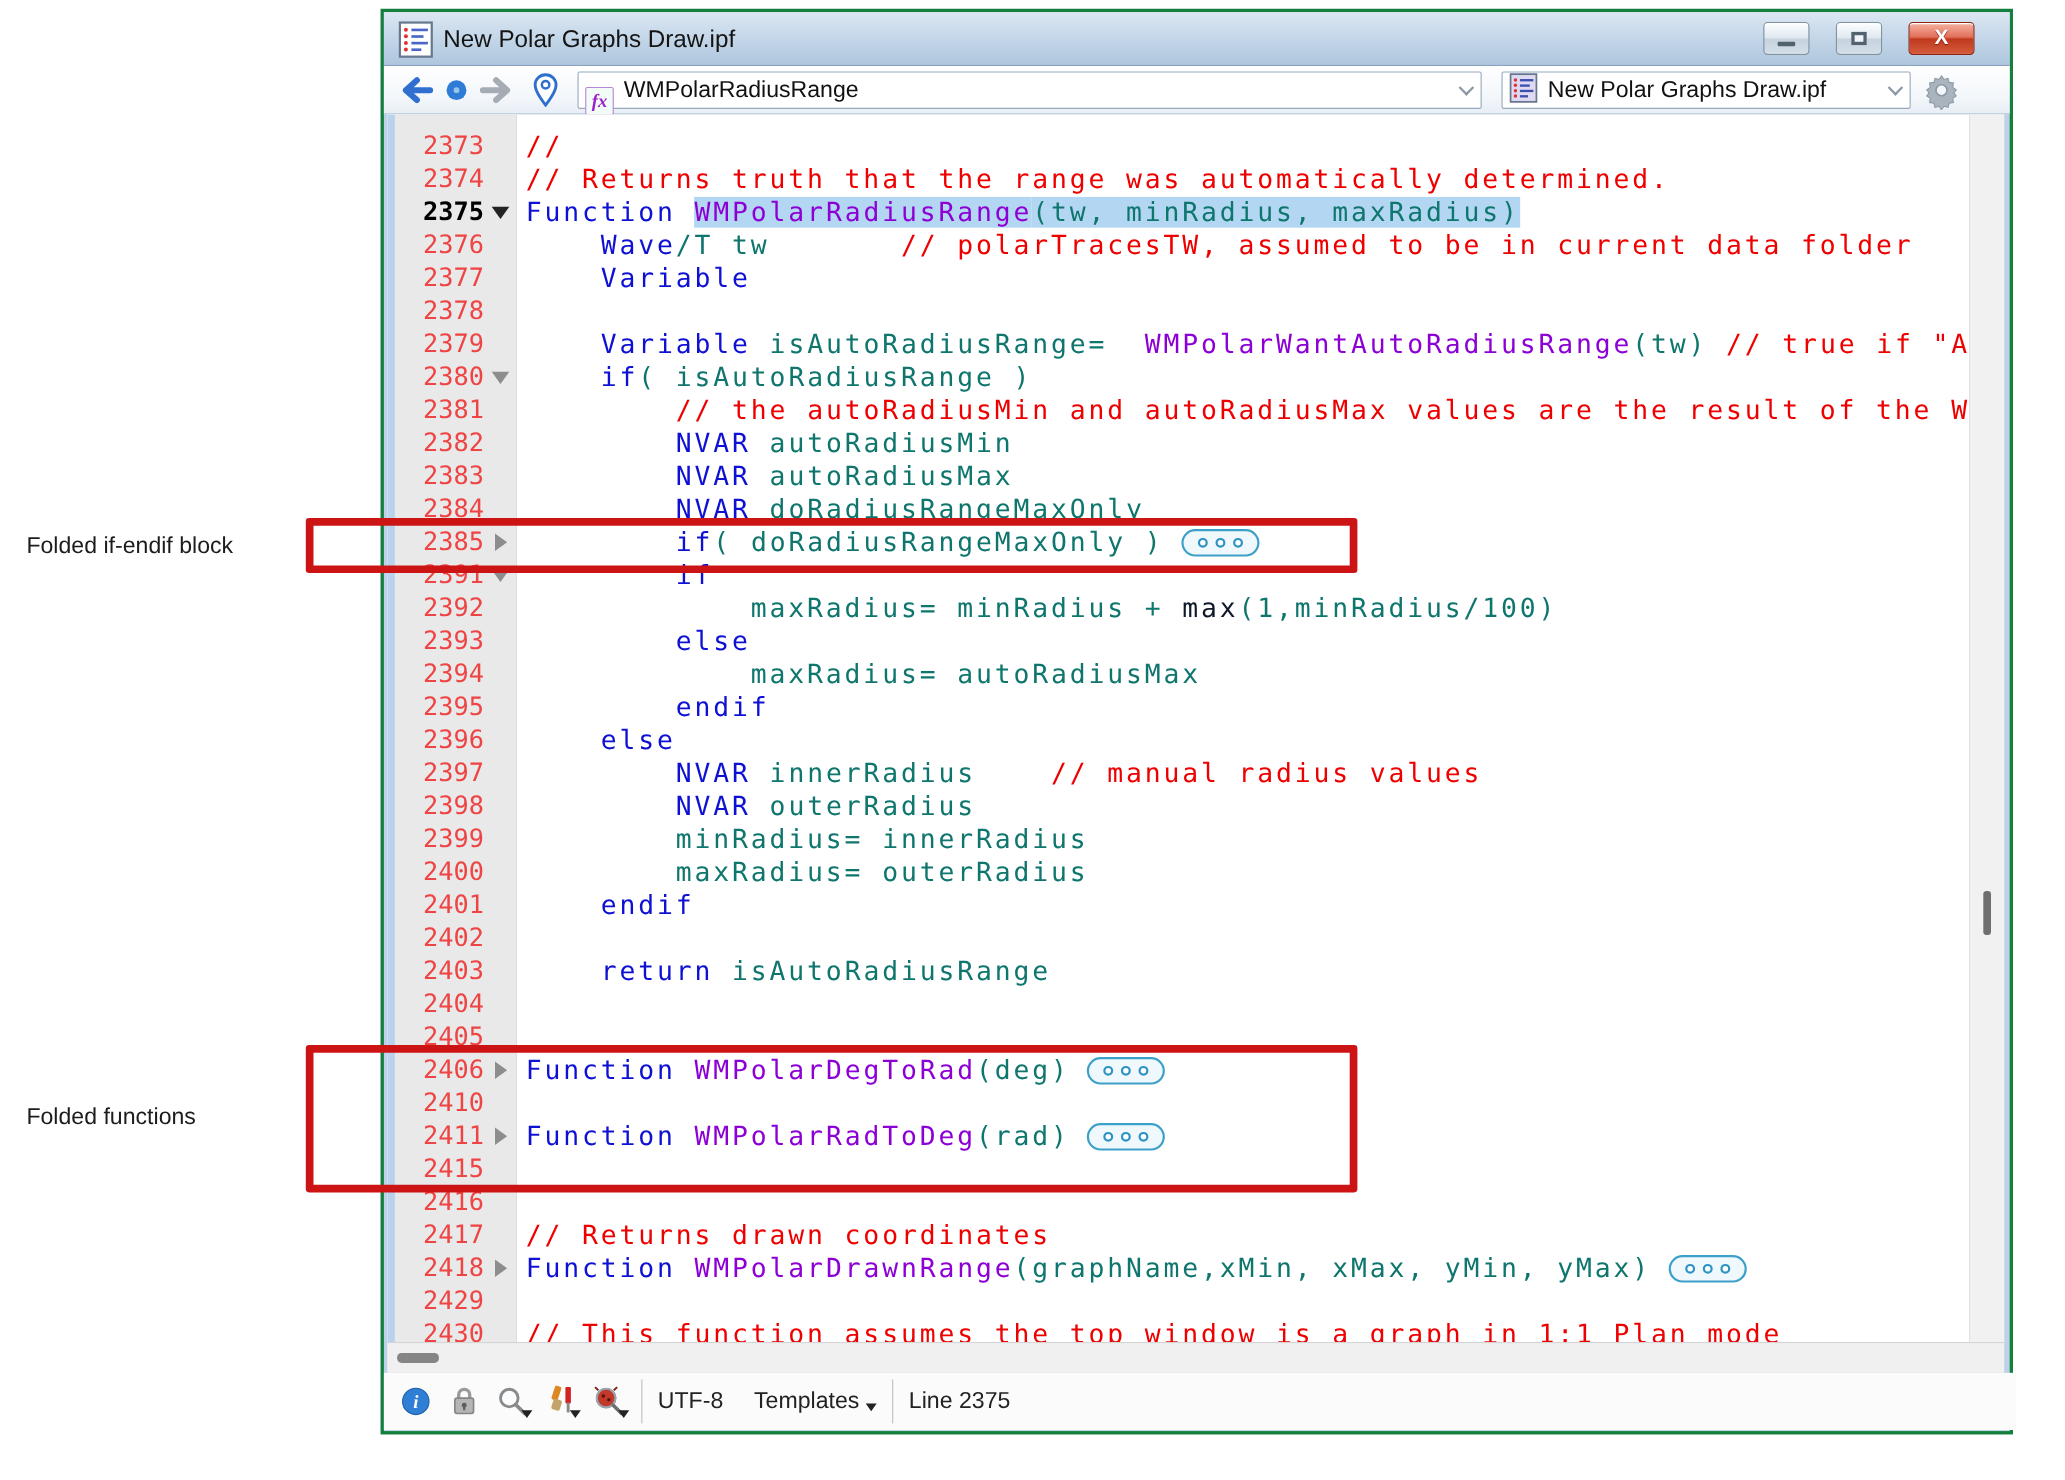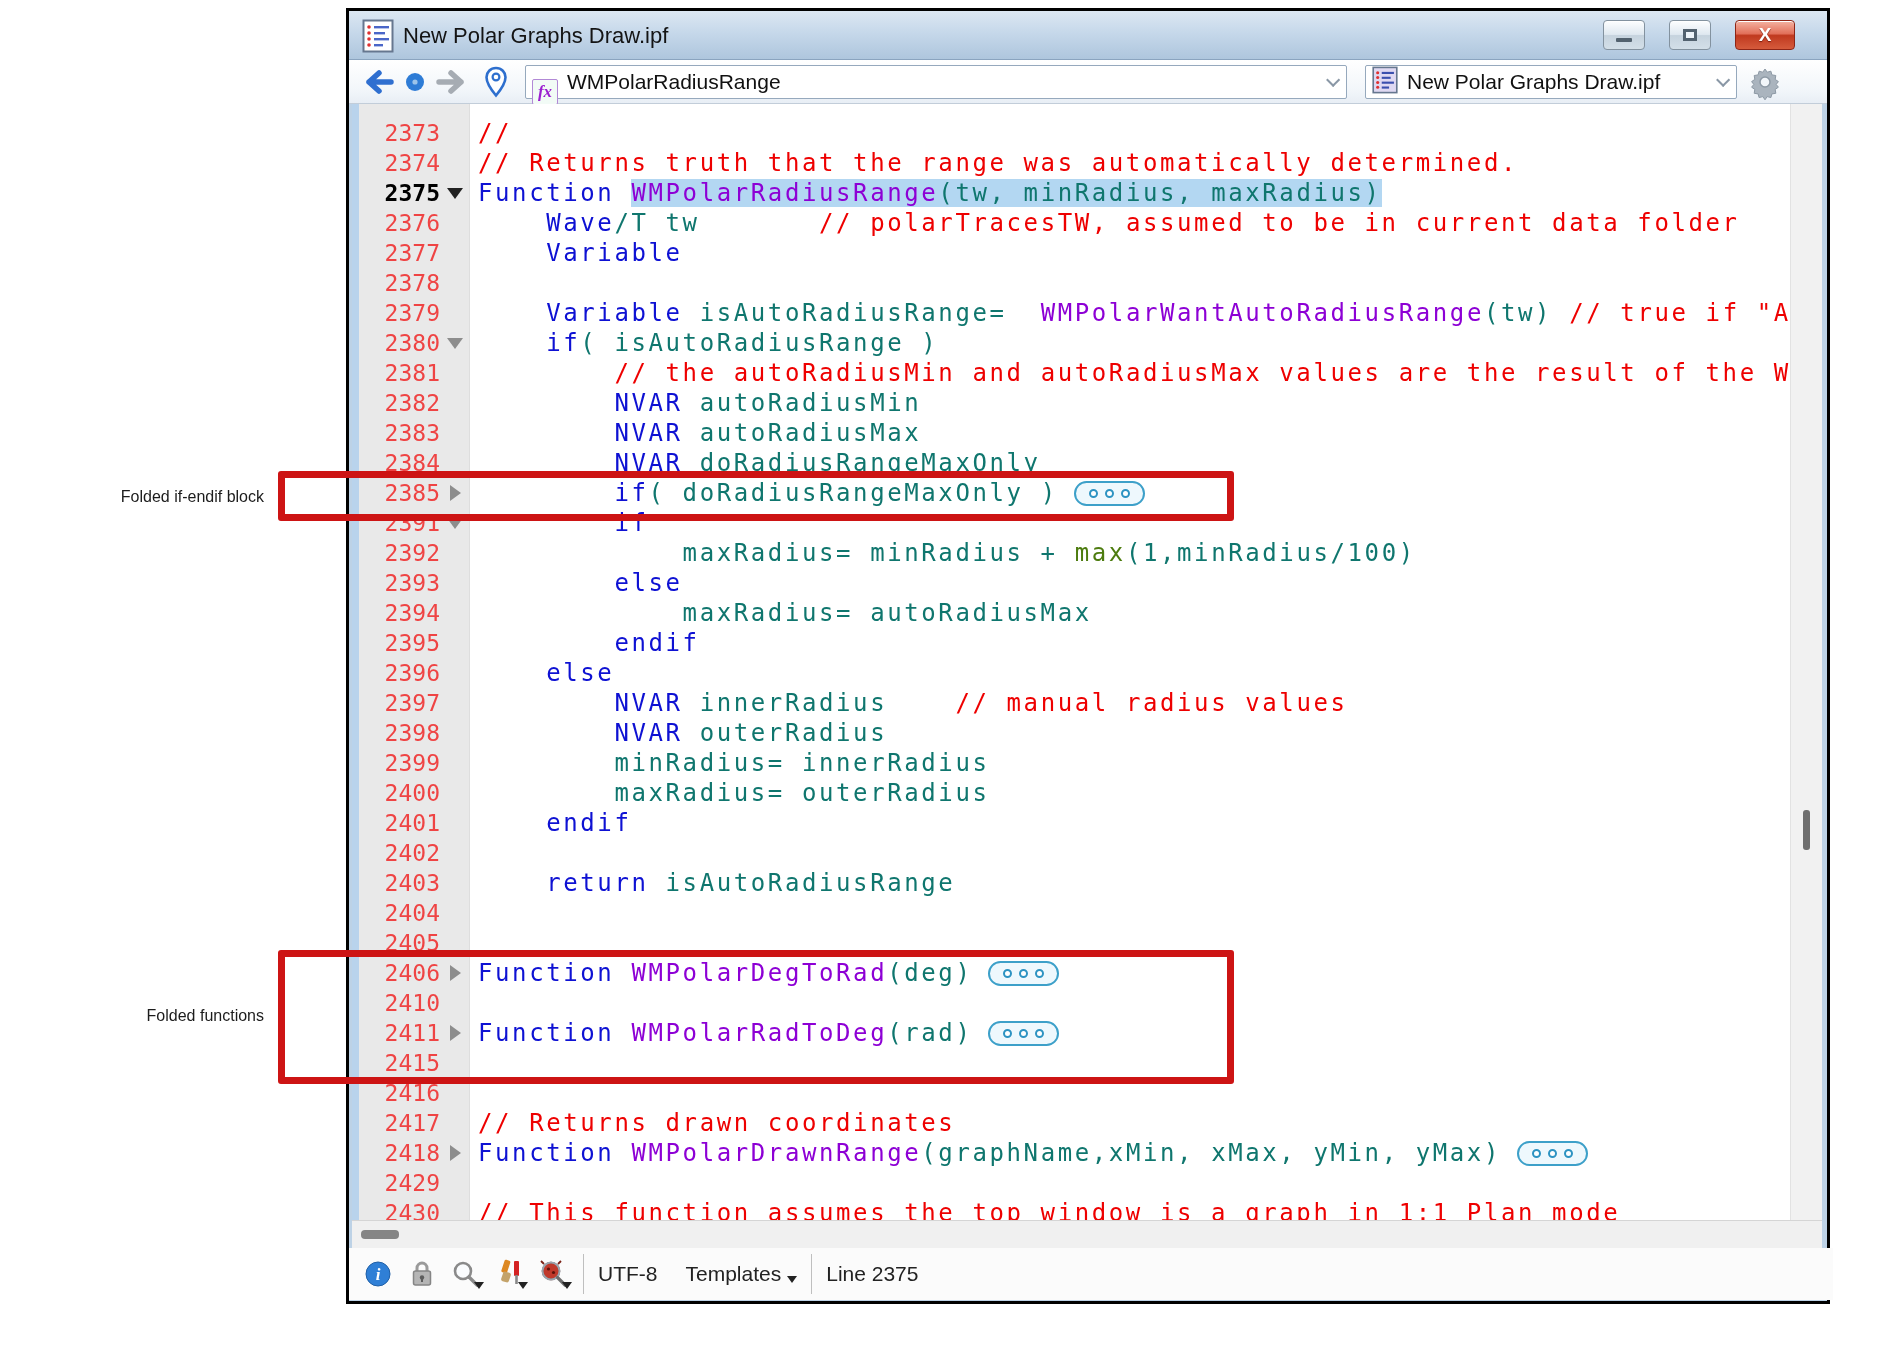--- a/index.html
+++ b/index.html
@@ -1,30 +1,30 @@
 <!DOCTYPE html>
 <html><head>
 <meta charset="utf-8">
 <style>
   * { box-sizing: border-box; margin: 0; padding: 0; }
   html,body { width:1877px; height:1345px; background:#ffffff; overflow:hidden;
               font-family:"Liberation Sans", sans-serif; }
 
   
-  .anno-label { position:absolute; width:240px; text-align:right; font-size:16px;
+  .anno-label { position:absolute; width:240px; font-size:21px;
                 color:#1c1c1c; line-height:26px; }
   #anno-label-1 { left:24px; top:484px; }
   #anno-label-2 { left:24px; top:1003px; }
   .anno-rect { position:absolute; border:7px solid #cd1414; border-radius:3px; z-index:40; }
   #anno-rect-1 { left:278px; top:471px; width:956px; height:50px; }
   #anno-rect-2 { left:278px; top:950px; width:956px; height:134px; }
 
   
   .window { position:absolute; left:346px; top:8px; width:1484px; height:1296px;
-            border:3px solid #000000; background:#bdd2e6; }
+            border:3px solid #15803d; background:#bdd2e6; }
 
   
   .titlebar { position:absolute; left:0; top:0; width:100%; height:49px;
               background:linear-gradient(180deg,#dce7f2 0%,#c6d8ea 45%,#aec6dd 100%);
               border-bottom:1px solid #8aa4bf; }
   .titlebar .title { position:absolute; left:54px; top:12px; font-size:22px; color:#141414; }
   .proc-icon { display:inline-block; }
   .titlebar .proc-icon { position:absolute; left:13px; top:8px; }
   .win-btn { position:absolute; top:9px; height:30px; border:1px solid #83929f; border-radius:4px;
              background:linear-gradient(180deg,#fdfeff 0%,#dfe8f0 48%,#c6d3de 52%,#d3dfe8 100%);
@@ -75,21 +75,21 @@
   .tri.open { border-left:8px solid transparent; border-right:8px solid transparent;
               border-top:11px solid #8d8d8d; }
   .tri.open-current { border-left:8px solid transparent; border-right:8px solid transparent;
                       border-top:11px solid #222; }
   .tri.closed { border-top:8px solid transparent; border-bottom:8px solid transparent;
                 border-left:11px solid #8d8d8d; }
   .cline { flex:1 1 auto; margin-left:8px; display:flex; align-items:center; white-space:pre;
            font-family:"DejaVu Sans Mono",monospace; font-size:24px; letter-spacing:2.6px;
            overflow:visible; }
   .tk-pl { color:#0f766e; } .tk-kw { color:#0e11d3; } .tk-fn { color:#8d00d5; }
-  .tk-cm { color:#ee0000; } .tk-bi { color:#4d7c0f; }
+  .tk-cm { color:#ee0000; } .tk-bi { color:#0f172a; }
   .hl { background:#b3d7f2; }
   .fold-badge { display:inline-flex; flex:none; align-items:center; gap:7px; height:25px;
                 padding:0 13px; margin-left:16px; border:2px solid #3da0c9; border-radius:14px;
                 background:#eef8fd; }
   .fold-badge i { width:9px; height:9px; border:2px solid #2d93c2; border-radius:50%; background:#fff; }
 
   
   .vscroll { position:absolute; right:0; top:0; width:32px; height:100%; background:#f1f1f1;
              border-left:1px solid #e2e2e2; z-index:5; }
   .vthumb { position:absolute; left:12px; top:706px; width:7px; height:40px; background:#6f6f6f;

